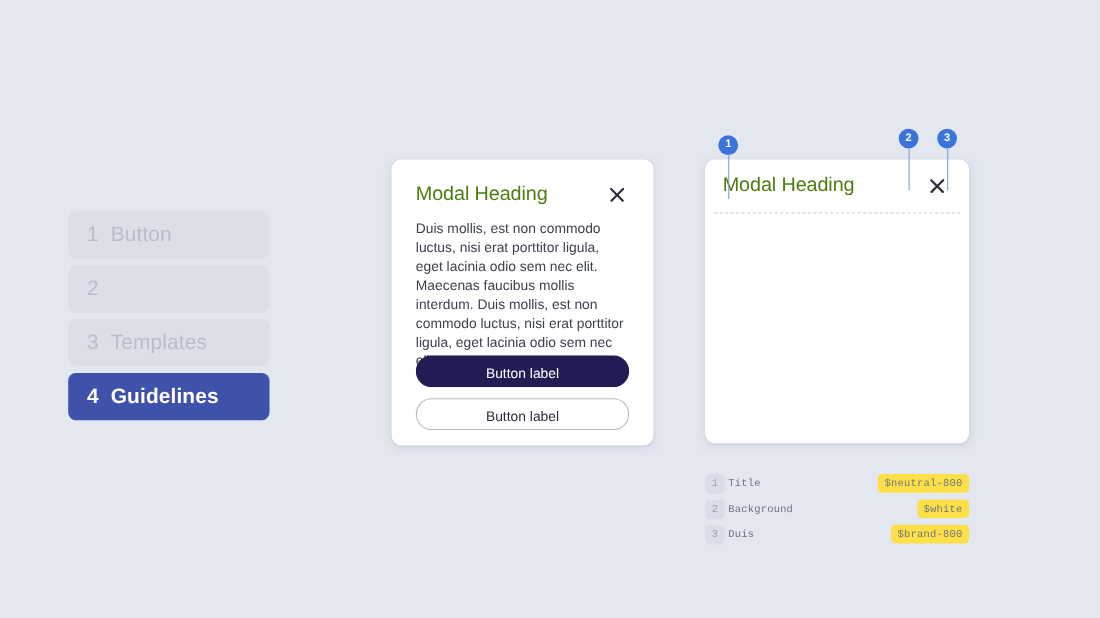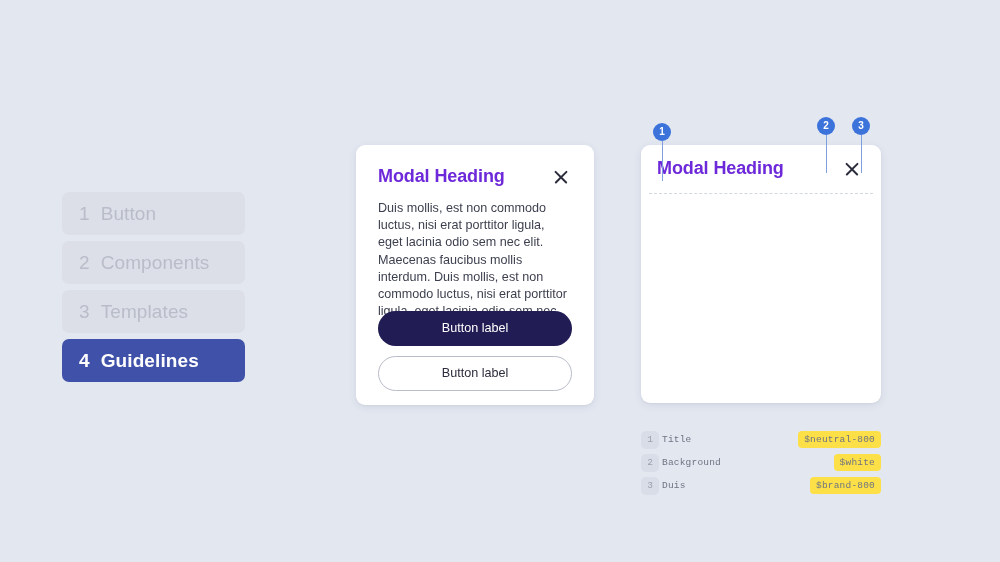--- a/index.html
+++ b/index.html
@@ -71,22 +71,22 @@
     padding: 22px 22px 0 22px;
     box-sizing: border-box;
   }
   .modal-head {
     display: flex;
     align-items: flex-start;
     justify-content: space-between;
   }
   .modal-title {
     font-size: 18px;
-    font-weight: 700;
-    color: #6d28d9;
+    font-weight: 400;
+    color: #4d7c0f;
     letter-spacing: -.1px;
     line-height: 1.1;
     text-align: right;
   }
   .close-btn {
     width: 22px;
     height: 22px;
     position: relative;
     flex: 0 0 auto;
     margin-top: -1px;
@@ -114,21 +114,21 @@
   }
   .modal-actions {
     position: absolute;
     left: 22px;
     right: 22px;
     bottom: 14px;
   }
   .btn {
     display: block;
     width: 100%;
-    height: 35px;
+    height: 29px;
     border-radius: 18px;
     box-sizing: border-box;
     font-size: 12.6px;
     font-family: "Liberation Sans", sans-serif;
     cursor: pointer;
     border: 1px solid transparent;
     line-height: 33px;
     text-align: center;
     padding: 0;
   }
@@ -234,21 +234,20 @@
 
 <div class="canvas">
 
   <nav class="nav">
     <div class="nav-item">
       <span class="num">1</span>
       <span>Button</span>
     </div>
     <div class="nav-item">
       <span class="num">2</span>
-      <span>Components</span>
     </div>
     <div class="nav-item">
       <span class="num">3</span>
       <span>Templates</span>
     </div>
     <div class="nav-item active">
       <span class="num">4</span>
       <span>Guidelines</span>
     </div>
   </nav>

